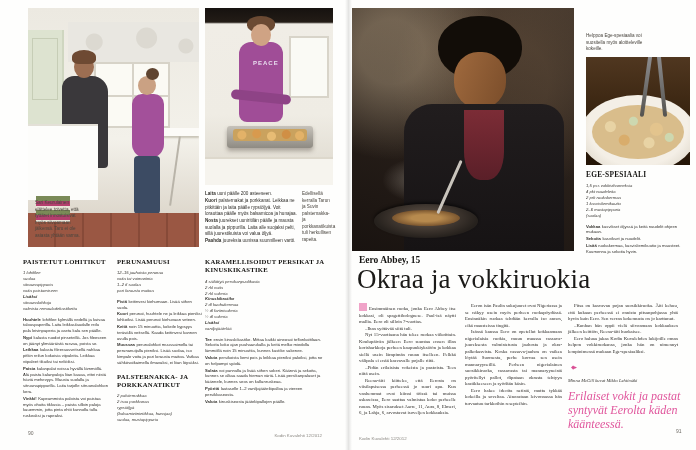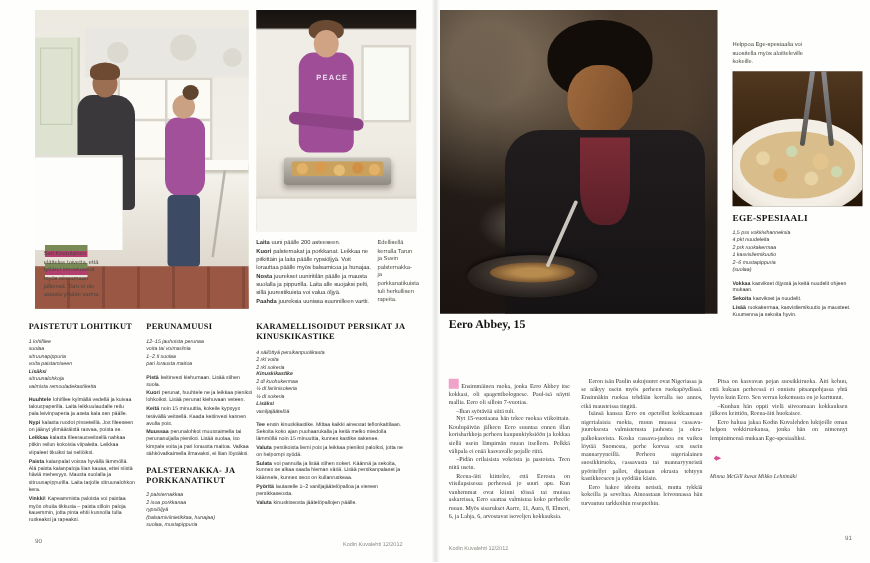--- a/index.html
+++ b/index.html
@@ -245,20 +245,21 @@
         <div class="ing">(suolaa)</div>
       </div>
     <div class="steps">
         <p class="step"><strong class="lead">Vokkaa</strong><span>kasvikset öljyssä ja keitä nuudelit ohjeen mukaan.</span></p>
         <p class="step"><strong class="lead">Sekoita</strong><span>kasvikset ja nuudelit.</span></p>
         <p class="step"><strong class="lead">Lisää</strong><span>ruokakermaa, kasvisliemikuutio ja mausteet. Kuumenna ja sekoita hyvin.</span></p>
       </div>
   </div>
 
   <div class="abs kicker" style="left:359px;top:255px;">Eero Abbey, 15</div>
+  <div class="abs headline" style="left:357px;top:264px;width:260px;">Okraa ja vokkiruokia</div>
 
   <div class="abs" style="left:359px;top:303px;width:97px;">
     <p class="bp noindent"><span class="initial-sq"></span><span>Ensimmäinen ruoka, jonka Eero Abbey itse kokkasi, oli spagettibolognese. Paul-isä näytti mallia. Eero oli silloin 7-vuotias.</span></p>
     <div>
         <p class="bp">–Ihan syötävää siitä tuli.</p>
         <p class="bp">Nyt 15-vuotiaana hän tekee ruokaa viikoittain. Koulupäivän jälkeen Eero suuntaa ennen illan korisharkkoja perheen kaupunkiyksiöön ja kokkaa siellä usein lämpimän ruuan itselleen. Pelkkä välipala ei enää kasvavalle pojalle riitä.</p>
         <p class="bp">–Pidän erilaisista vokeista ja pastoista. Teen niitä usein.</p>
         <p class="bp">Reena-äiti kiittelee, että Eerosta on viisilapsisessa perheessä jo suuri apu. Kun vanhemmat ovat kiinni töissä tai muissa askareissa, Eero saattaa valmistaa koko perheelle ruuan. Myös sisarukset Aarre, 11, Aura, 8, Elmeri, 6, ja Lahja, 6, arvostavat isoveljen kokkauksia.</p>
       </div>
   </div>
@@ -272,17 +273,18 @@
   <div class="abs" style="left:568px;top:303px;width:110px;">
     <div>
         <p class="bp">Pitsa on kasvavan pojan suosikkiruoka. Äiti kehuu, että kukaan perheessä ei onnistu pitsanpohjassa yhtä hyvin kuin Eero. Sen verran kokemusta on jo karttunut.</p>
         <p class="bp">–Kunhan hän oppii vielä siivoamaan kokkauksen jälkeen keittiön, Reena-äiti huokaisee.</p>
         <p class="bp">Eero haluaa jakaa Kodin Kuvalehden lukijoille oman helpon vokkiruokansa, jonka hän on nimennyt lempinimensä mukaan Ege-spesiaaliksi.</p>
       </div>
     <span class="endmark">◆▸</span>
     <div class="byline">Minna McGill kuvat Mikko Lehtimäki</div>
   </div>
 
+  <div class="abs pullquote" style="left:568px;top:389px;width:128px;">Erilaiset vokit ja pastat syntyvät Eerolta käden käänteessä.</div>
 
   <div class="abs footer" style="left:359px;top:436px;">Kodin Kuvalehti  12/2012</div>
   <div class="abs pagenum" style="left:676px;top:428px;">91</div>
 
 </div>
 
 </body></html>

